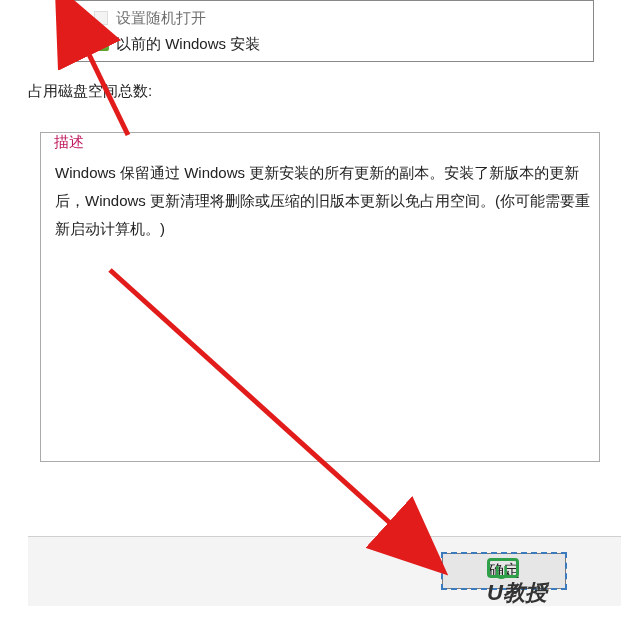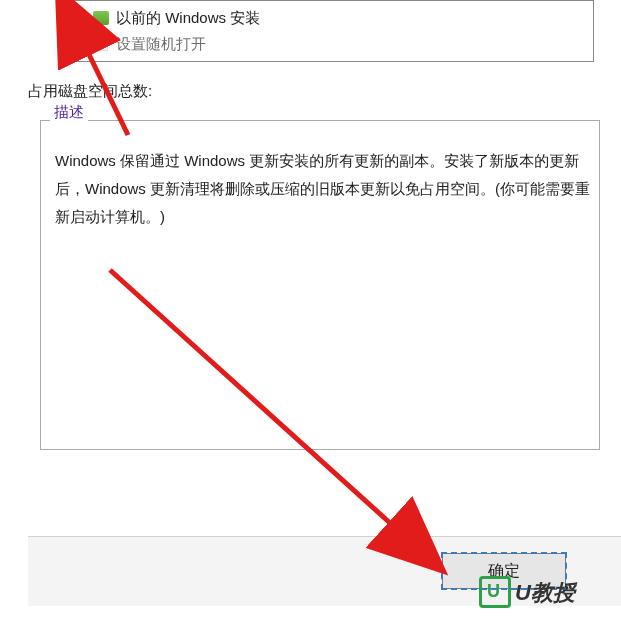--- a/index.html
+++ b/index.html
@@ -57,34 +57,34 @@
       flex-shrink: 0;
       display: flex;
       align-items: center;
       justify-content: center;
     }
     .win-green { background: linear-gradient(#7ec850, #5aa02e); border-radius: 2px; width:16px; height:14px; }
     .recycle { background: #dcdcdc; border:1px solid #999; width:14px; height:16px; border-radius: 0 0 2px 2px; }
     .generic-icon { background: #eee; border:1px solid #ccc; width:14px; height:14px; }
     .row-label { color: #222; }
     .total-label {
-      margin: 20px 0 0 0;
+      margin: 20px 0 12px 0;
       color: #222;
     }
     .desc-group {
       margin-left: 12px;
     }
     .desc-title {
       position: relative;
-      top: 2px;
+      top: 20px;
       left: 10px;
       background: #fff;
       padding: 0 4px;
       display: inline-block;
-      color: #4c1d95;
+      color: #be185d;
     }
     .desc-box {
       border: 1px solid #aaa;
       width: 560px;
       height: 330px;
       padding: 26px 0 14px 14px;
       line-height: 1.85;
       color: #222;
     }
     .button-bar {
@@ -114,26 +114,27 @@
       cursor: pointer;
     }
     
     .arrow-svg {
       position: absolute;
       left: 0; top: 0;
       pointer-events: none;
     }
     .watermark {
       position: absolute;
-      right: 12px;
+      right: 4px;
       top: 558px;
       width: 130px;
       height: 50px;
       display: flex;
-      align-items: flex-end;
+      align-items: flex-start;
+      flex-direction: column;
     }
     .wm-icon {
       width: 32px; height: 32px;
       border: 3px solid #2fa04a;
       border-radius: 4px;
       position: relative;
       margin-right: 4px;
     }
     .wm-icon::before {
       content: "U";
@@ -149,34 +150,34 @@
       color: #333;
       font-style: italic;
     }
   </style>
 </head>
 <body>
 
 <div class="dialog">
 
   <div class="list-area">
+    <div class="list-row cut">
+      <span class="checkbox"></span>
+      <span class="icon-box">
+          <span class="generic-icon"></span>
+        </span>
+      <span class="row-label">设置随机打开</span>
+    </div>
     <div class="list-row">
       <span class="checkbox checked"></span>
       <span class="icon-box">
           <span class="win-green"></span>
         </span>
       <span class="row-label">以前的 Windows 安装</span>
     </div>
-    <div class="list-row cut">
-      <span class="checkbox"></span>
-      <span class="icon-box">
-          <span class="generic-icon"></span>
-        </span>
-      <span class="row-label">设置随机打开</span>
-    </div>
   </div>
 
   <div class="total-label">占用磁盘空间总数:</div>
 
   <div class="desc-group">
     <span class="desc-title">描述</span>
     <div class="desc-box">
       <span>Windows 保留通过 Windows 更新安装的所有更新的副本。安装了新版本的更新后，Windows 更新清理将删除或压缩的旧版本更新以免占用空间。(你可能需要重新启动计算机。)</span>
     </div>
   </div>

